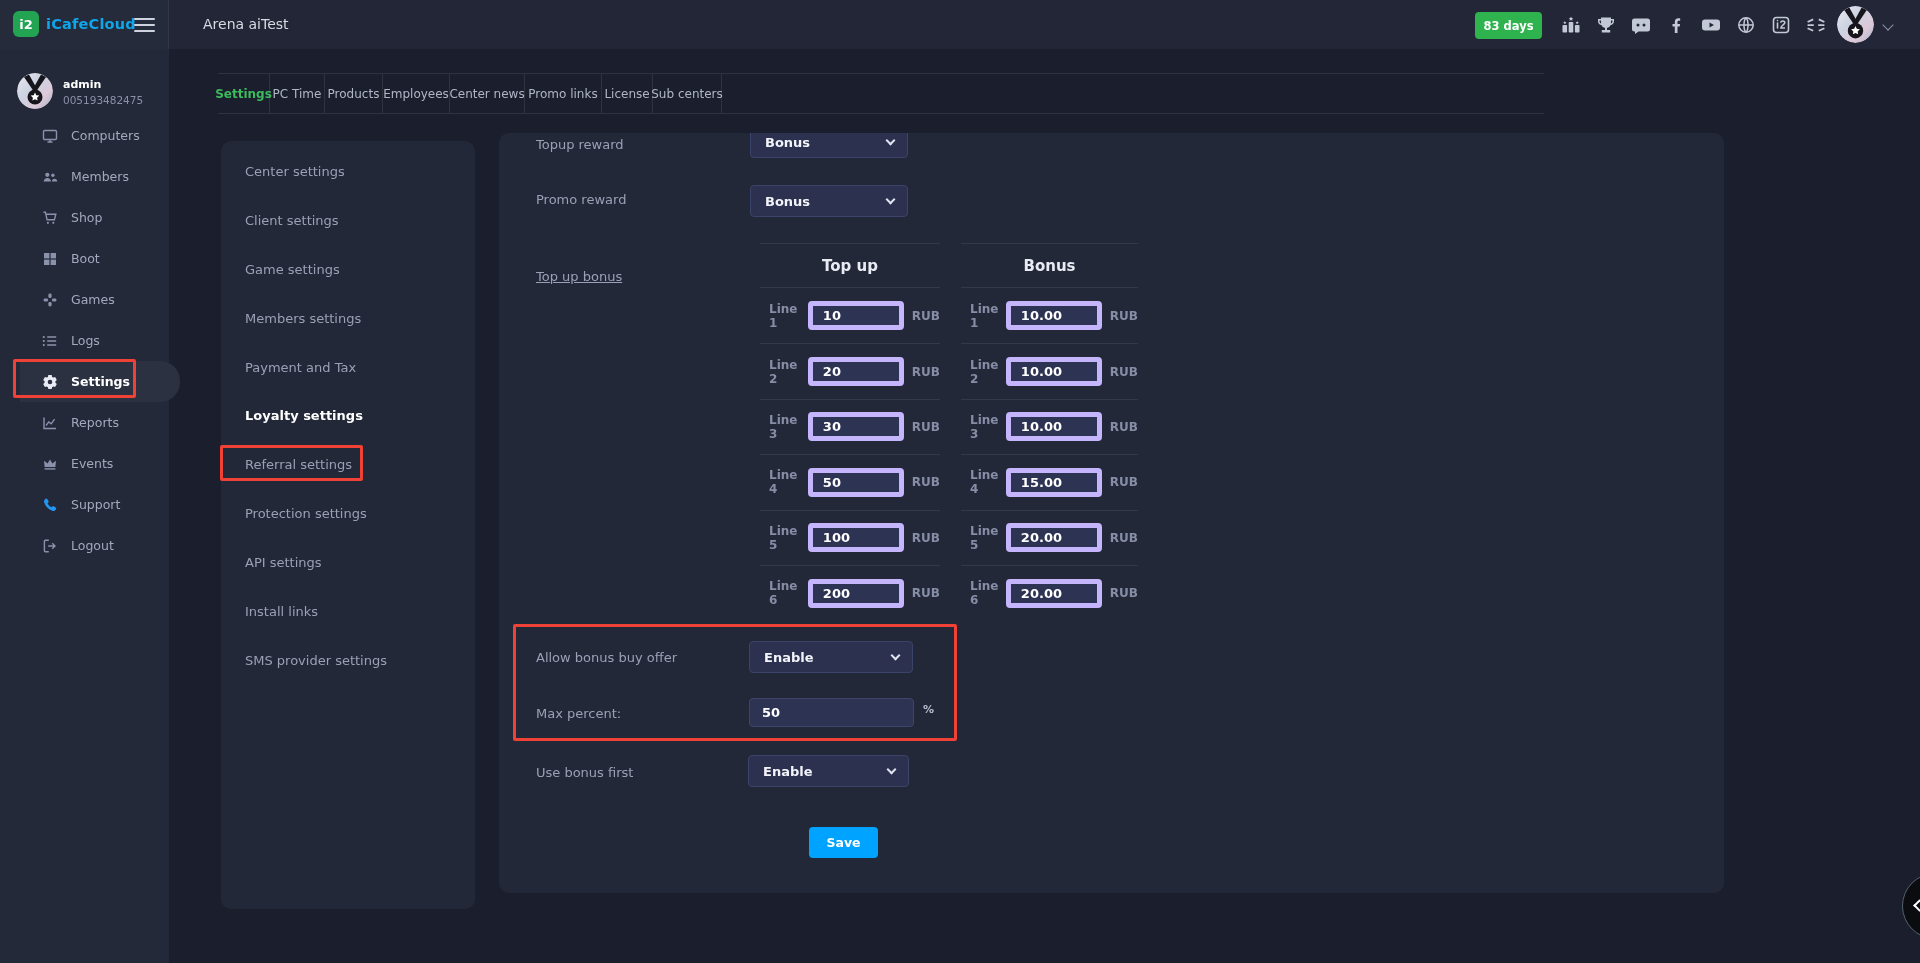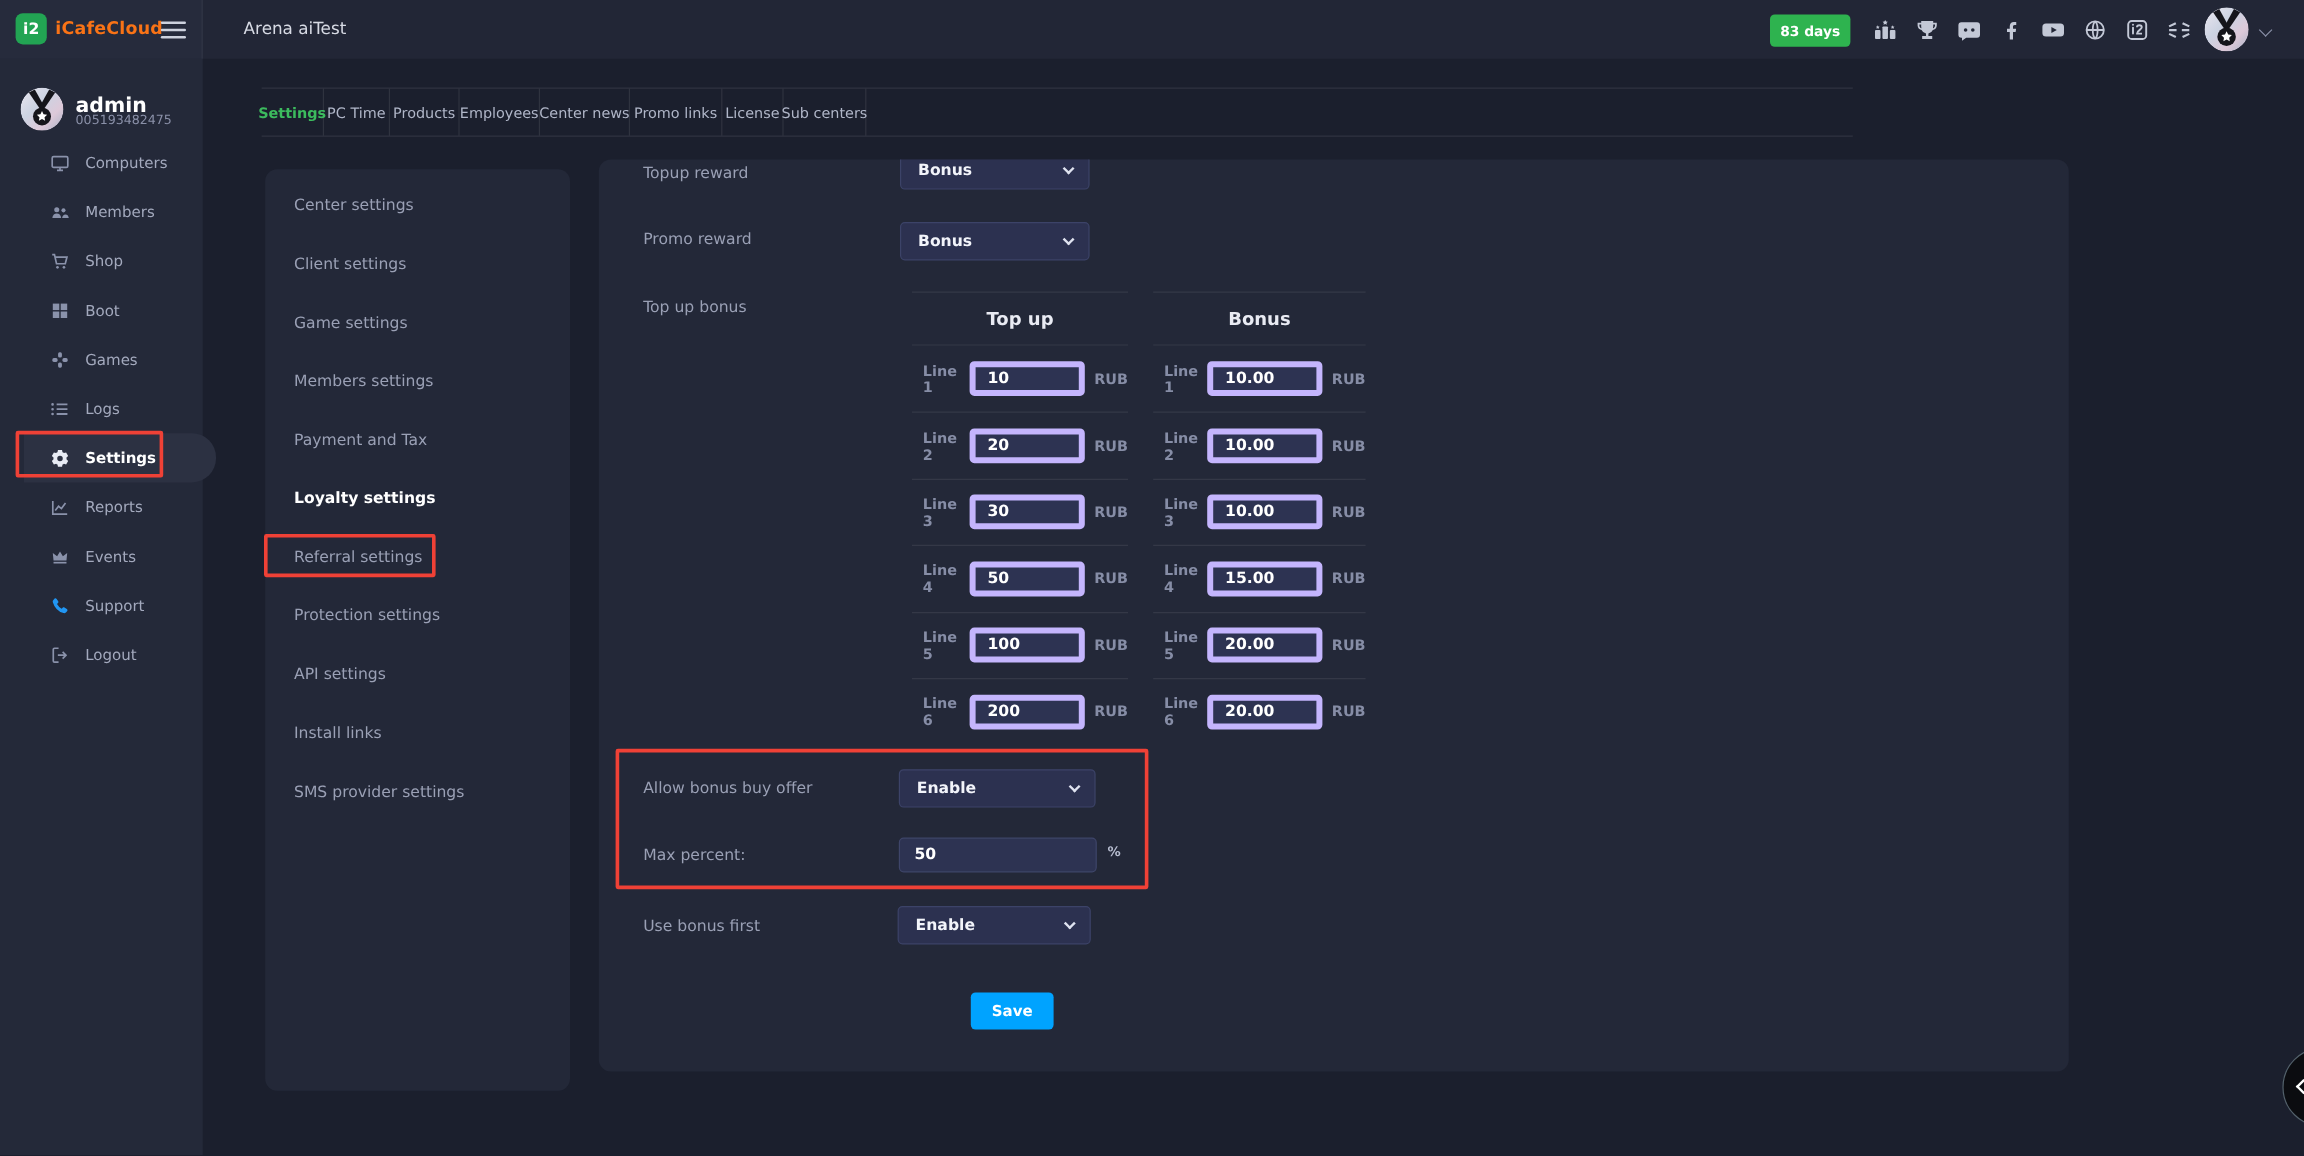--- a/index.html
+++ b/index.html
@@ -7,39 +7,39 @@
     font-family:"DejaVu Sans","Liberation Sans",sans-serif; }
   .app { position:relative; width:1920px; height:963px; background:#1b1f2d; overflow:hidden;padding-left:10px; }
 
   
   .header { position:absolute; left:0; top:0; width:1920px; height:49px; background:#222636; z-index:5; }
   .logo-area { position:absolute; left:0; top:0; width:169px; height:49px; background:#262b3c;
     border-right:1px solid rgba(255,255,255,.06); display:flex; align-items:center; }
   .logo-mark { position:absolute; left:13px; top:11px; width:26px; height:26px; border-radius:6px;
     background:#22a453; display:flex; align-items:center; justify-content:center; color:#fff;
     font-weight:bold; font-size:13px; }
-  .logo-text { position:absolute; left:46px; top:16px; color:#f97316; font-size:14.5px; font-weight:700; letter-spacing:.2px; }
+  .logo-text { position:absolute; left:46px; top:16px; color:#0ea5e9; font-size:14.5px; font-weight:700; letter-spacing:.2px; }
   .hamburger { position:absolute; left:134px; top:18px; width:21px; height:14px; display:flex;
     flex-direction:column; justify-content:space-between; cursor:pointer; }
   .hamburger div { height:2px; background:#cdd2de; border-radius:1px; }
   .header-title { position:absolute; left:203px; top:16px; color:#d7dae4; font-size:14px; }
   .days-badge { position:absolute; left:1475px; top:12px; width:67px; height:27px; background:#2eb34f;
     border-radius:4px; color:#fff; font-size:11.5px; font-weight:700; display:flex; align-items:center;
     justify-content:center; cursor:pointer; }
   .header-icons { position:absolute; left:1560px; top:0; height:49px; display:flex; align-items:center; gap:13px; }
   .hicon { width:22px; height:22px; color:#c3c8d6; display:flex; align-items:center; justify-content:center; cursor:pointer; }
   .avatar { border-radius:50%; overflow:hidden; display:block; }
   .header-avatar { position:absolute; left:1837px; top:6px; width:37px; height:37px; cursor:pointer; }
   .header-chev { position:absolute; left:1884px; top:21px; width:8px; height:8px;
     border-right:1.6px solid #8a90a8; border-bottom:1.6px solid #8a90a8; transform:rotate(45deg); cursor:pointer; }
 
   
   .sidebar { position:absolute; left:0; top:49px; width:169px; height:914px; background:#242939; z-index:4; }
   .side-avatar { position:absolute; left:17px; top:24px; width:36px; height:36px; }
-  .user-name { position:absolute; left:63px; top:29px; color:#fff; font-size:17px; font-weight:700; }
+  .user-name { position:absolute; left:63px; top:29px; color:#fff; font-size:11px; font-weight:700; }
   .user-id { position:absolute; left:63px; top:45px; color:#8a90a8; font-size:10.5px; }
   .side-nav { position:absolute; left:0; top:66px; width:169px; }
   .nav-item { height:41px; display:flex; align-items:center; padding-left:22px; gap:13px;
     color:#a3a9bd; font-size:12.5px; cursor:pointer;margin-left:20px; }
   .nav-item .nav-icon { width:16px; height:16px; color:#8a92ab; display:flex; align-items:center; }
   .nav-item.active { width:160px; background:#2c3142; border-radius:0 20px 20px 0; color:#fff; font-weight:700; }
   .nav-item.active .nav-icon { color:#e8ebf4; }
 
   
   .tabbar { position:absolute; left:218px; top:73px; width:1326px; height:41px;
@@ -338,21 +338,21 @@
       <span>Bonus</span>
         <span class="chev"></span>
     </div>
 
     <div class="f-label" style="left:37px; top:59px;">Promo reward</div>
     <div class="select" style="left:251px; top:52px; width:158px;">
       <span>Bonus</span>
         <span class="chev"></span>
     </div>
 
-    <div class="f-label" style="left:37px; top:116px;">Top up bonus</div>
+    <div class="f-label" style="left:37px; top:136px;text-decoration:underline;">Top up bonus</div>
 
     <div class="ltable" id="topup-table" style="left:261px; top:110px; width:180px;">
         <div class="thead">Top up</div>
         <div class="lrow">
           <span class="lname">Line 1</span>
           <input value="10" style="">
           <span class="unit">RUB</span>
         </div>
         <div class="lrow">
           <span class="lname">Line 2</span>

